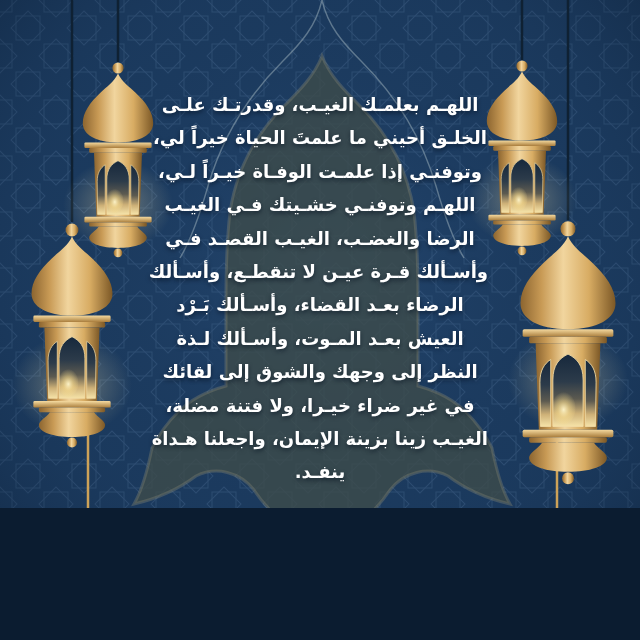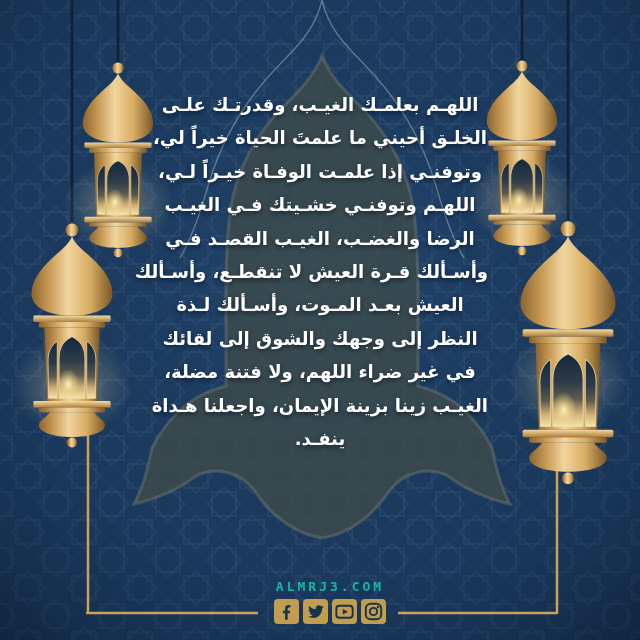--- a/index.html
+++ b/index.html
@@ -1,16 +1,16 @@
 <!DOCTYPE html>
 <html><head>
 <meta charset="utf-8">
 <style>
   html,body{margin:0;padding:0;background:#0b1c30;}
-  .poster{position:relative;width:640px;height:640px;overflow:hidden;
+  .poster{position:relative;width:640px;height:508px;overflow:hidden;
           font-family:"DejaVu Sans",sans-serif;background:#1b3a5e;}
   .poster svg.decor{position:absolute;inset:0;display:block;}
   
   .dua{position:absolute;left:152px;top:88px;width:336px;direction:rtl;
        text-align:center;color:#ffffff;font-weight:bold;font-size:18px;
        line-height:33.4px;text-shadow:0 2px 4px rgba(4,14,28,.6);
        white-space:nowrap;}
   .dua .dua-line{height:33.4px;}
   
   .brand{position:absolute;left:330px;top:579px;transform:translateX(-50%);
@@ -140,24 +140,25 @@
     <use href="#lantern" transform="translate(70,60) scale(0.8)"></use>
     <use href="#lantern" transform="translate(474,58) scale(0.8)"></use>
   </svg>
 
   <div class="dua">
       <div class="dua-line">اللهـم بعلمـك الغيـب، وقدرتـك علـى</div>
       <div class="dua-line">الخلـق أحيني ما علمتَ الحياة خيراً لي،</div>
       <div class="dua-line">وتوفنـي إذا علمـت الوفـاة خيـراً لـي،</div>
       <div class="dua-line">اللهـم وتوفنـي خشـيتك فـي الغيـب</div>
       <div class="dua-line">الرضا والغضـب، الغيـب القصـد فـي</div>
-      <div class="dua-line">وأسـألك قـرة العيش لا تنقطـع، وأسـألك</div>
+      <div class="dua-line">وأسـألك قـرة عيـن لا تنقطـع، وأسـألك</div>
+      <div class="dua-line">الرضاء بعـد القضاء، وأسـألك بَـرْد</div>
       <div class="dua-line">العيش بعـد المـوت، وأسـألك لـذة</div>
       <div class="dua-line">النظر إلى وجهك والشوق إلى لقائك</div>
-      <div class="dua-line">في غير ضراء اللهم، ولا فتنة مضلة،</div>
+      <div class="dua-line">في غير ضراء خيـرا، ولا فتنة مضلة،</div>
       <div class="dua-line">الغيـب زينا بزينة الإيمان، واجعلنا هـداة</div>
       <div class="dua-line">ينفـد.</div>
     </div>
 
   <div class="brand">
     <div class="site">ALMRJ3.COM</div>
     <div class="social">
       <span class="sicon">
         <svg width="25" height="25" viewBox="0 0 26 26">
           <path fill="#15334f" d="M14.2,21.5 v-6.6 h2.3 l0.4,-2.8 h-2.7 v-1.8

